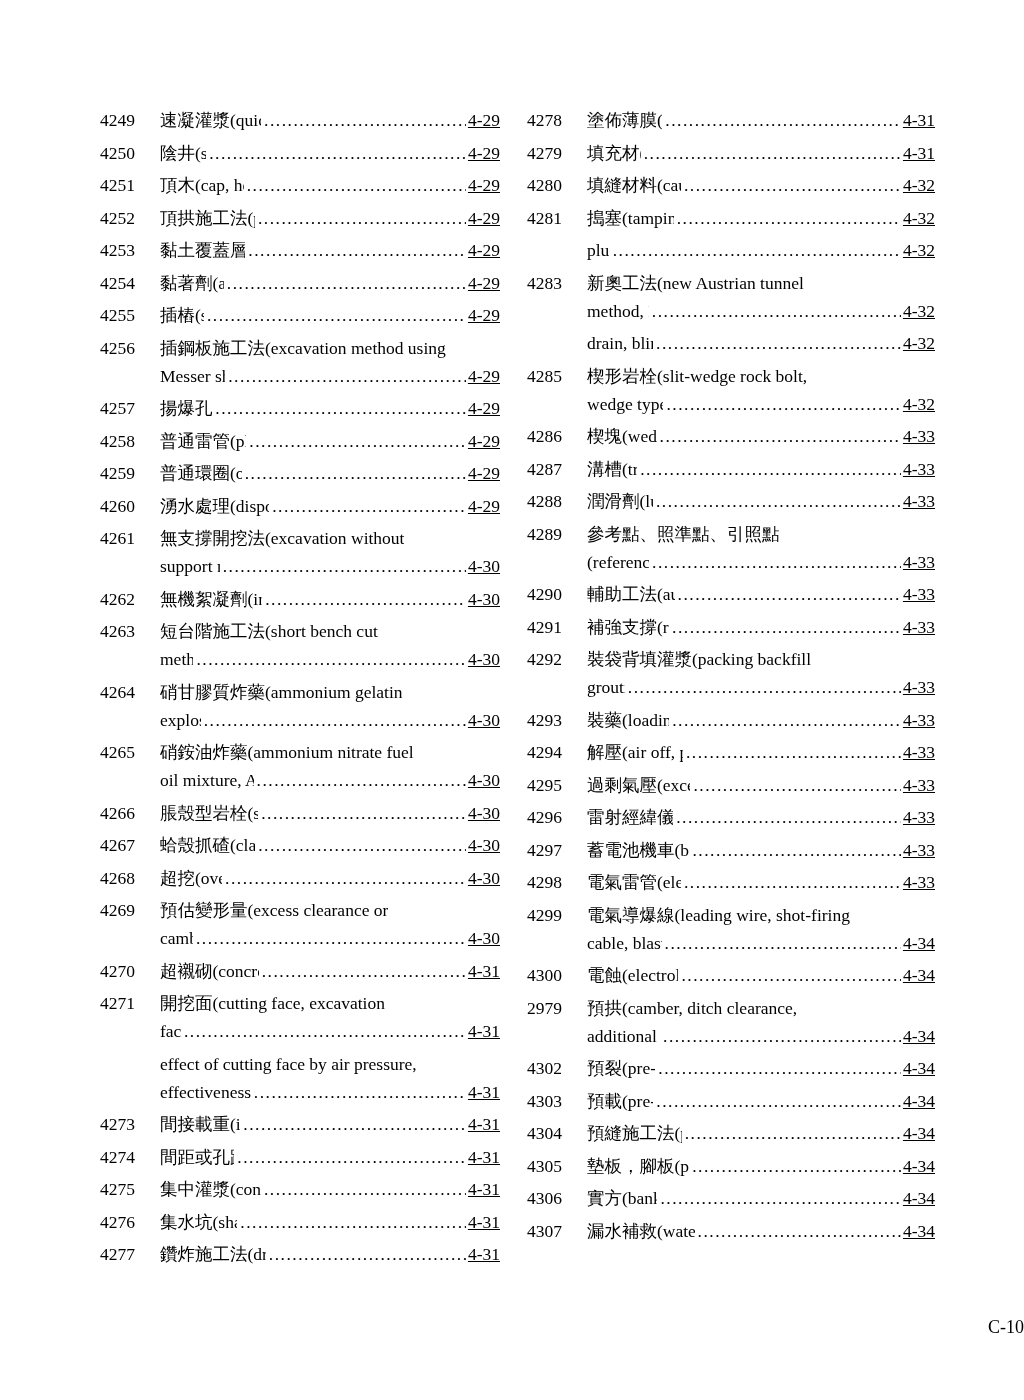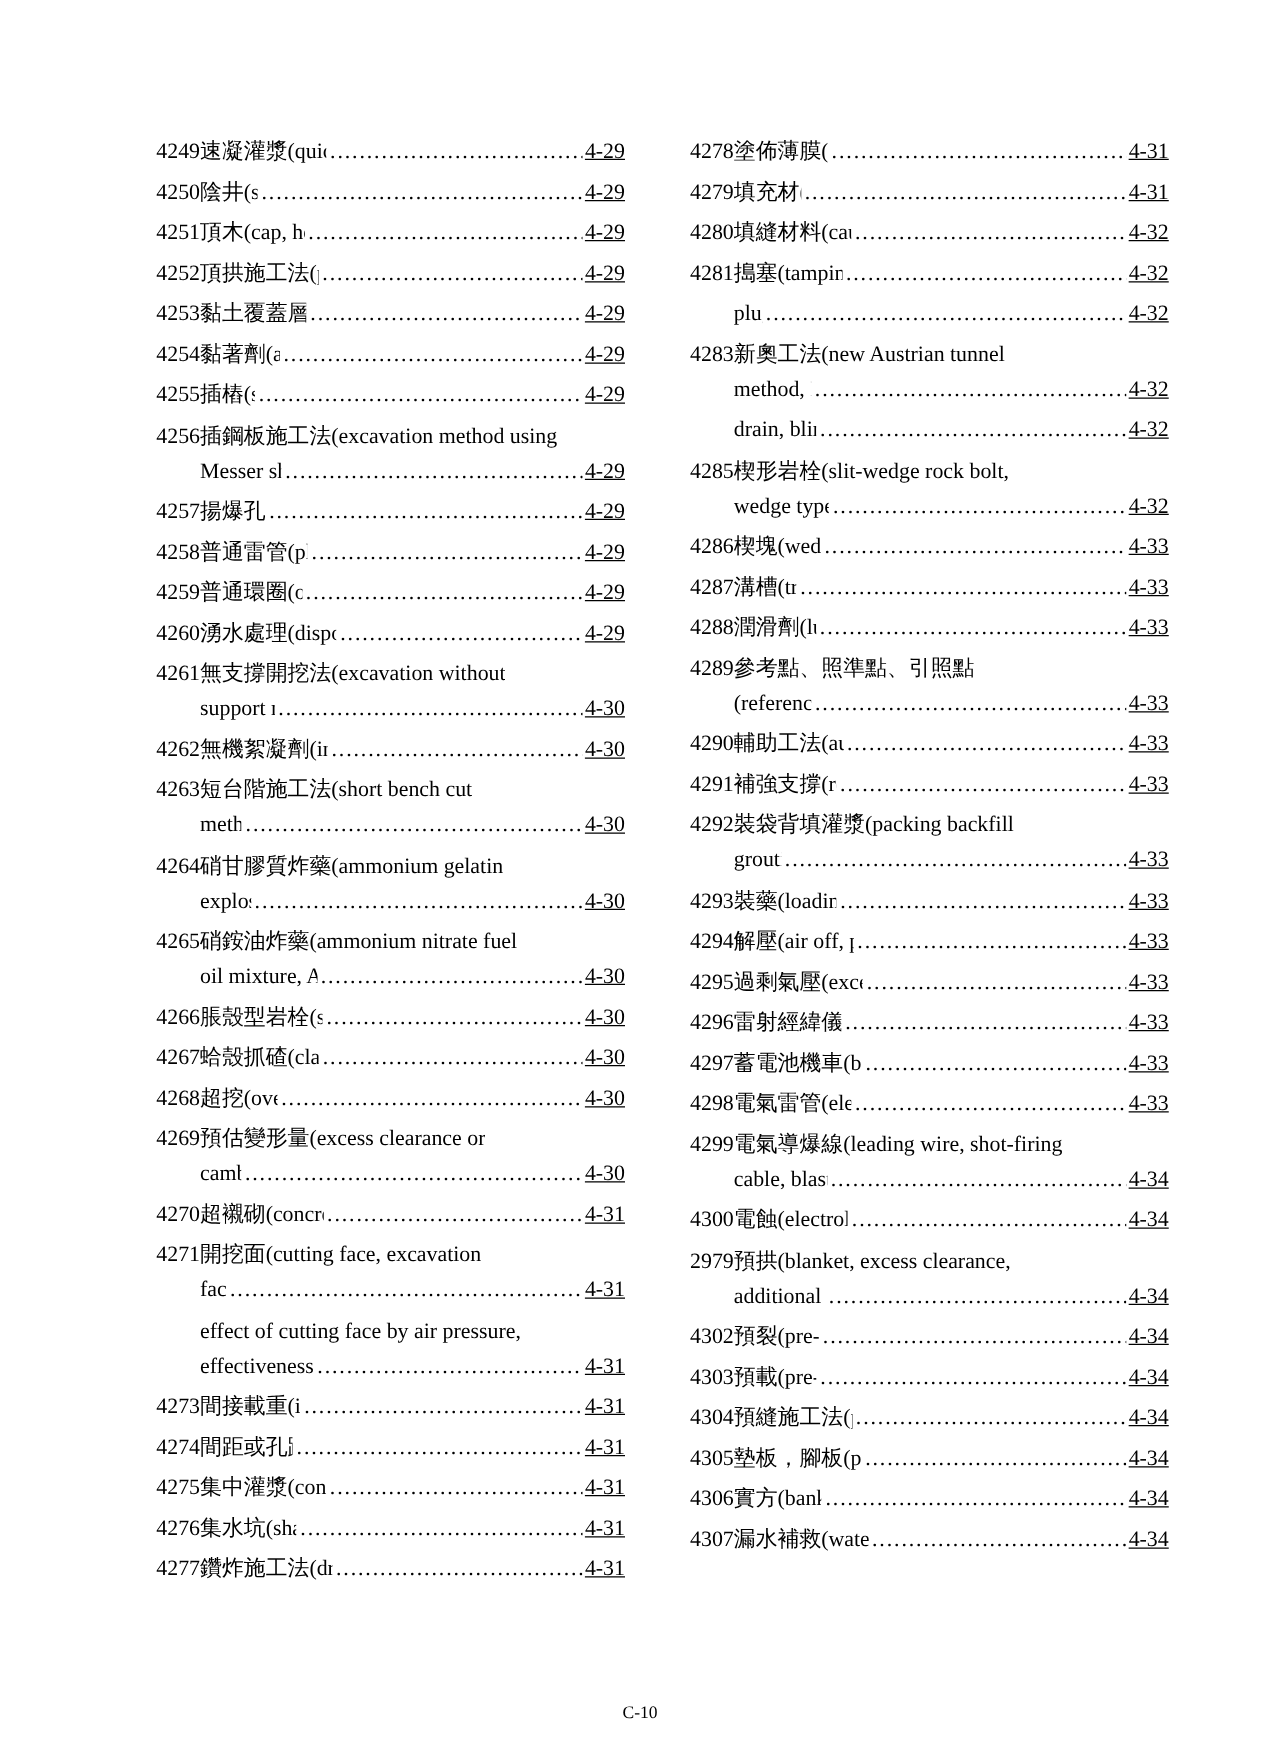--- a/index.html
+++ b/index.html
@@ -25,41 +25,40 @@
   .col { width: 400px; }
   .col.right { width: 408px; }
   .entry { margin-bottom: 4.5px; }
   .line {
     display: flex;
     align-items: baseline;
     line-height: 28px;
     font-size: 17.5px;
     white-space: nowrap;
   }
-  .num { flex: 0 0 60px; text-align: right; }
+  .num { flex: 0 0 60px; }
   .line.cont { padding-left: 60px; }
   .text { flex: 0 1 auto; overflow: hidden; }
   .leader {
     flex: 1 1 auto;
     min-width: 0;
     overflow: hidden;
     white-space: nowrap;
     letter-spacing: 1.5px;
     margin-left: 3px;
     margin-right: 2px;
   }
   .page-num { flex: 0 0 auto; text-decoration: underline; }
   .footer {
     position: absolute;
     top: 1313px; left: 0;
     width: 1024px;
-    text-align: center;
-    font-size: 14px;
+    text-align: right;
+    font-size: 18px;
     line-height: 28px;
-    margin-top: 44px;
   }
 </style>
 </head>
 <body>
 
 <div class="page">
   <div class="columns">
     <div class="col left">
         <div class="entry">
           <div class="line">
@@ -511,21 +510,21 @@
           <div class="line">
             <span class="num">4300</span>
             <span class="text">電蝕(electrolytic corrosion)</span>
             <span class="leader">................................................................................</span>
             <span class="page-num">4-34</span>
           </div>
         </div>
         <div class="entry">
           <div class="line">
             <span class="num">2979</span>
-            <span class="text">預拱(blanket, excess clearance,</span>
+            <span class="text">預拱(camber, ditch clearance,</span>
           </div>
           <div class="line cont">
             <span class="text">additional elevation)</span>
             <span class="leader">................................................................................</span>
             <span class="page-num">4-34</span>
           </div>
         </div>
         <div class="entry">
           <div class="line">
             <span class="num">4302</span>

